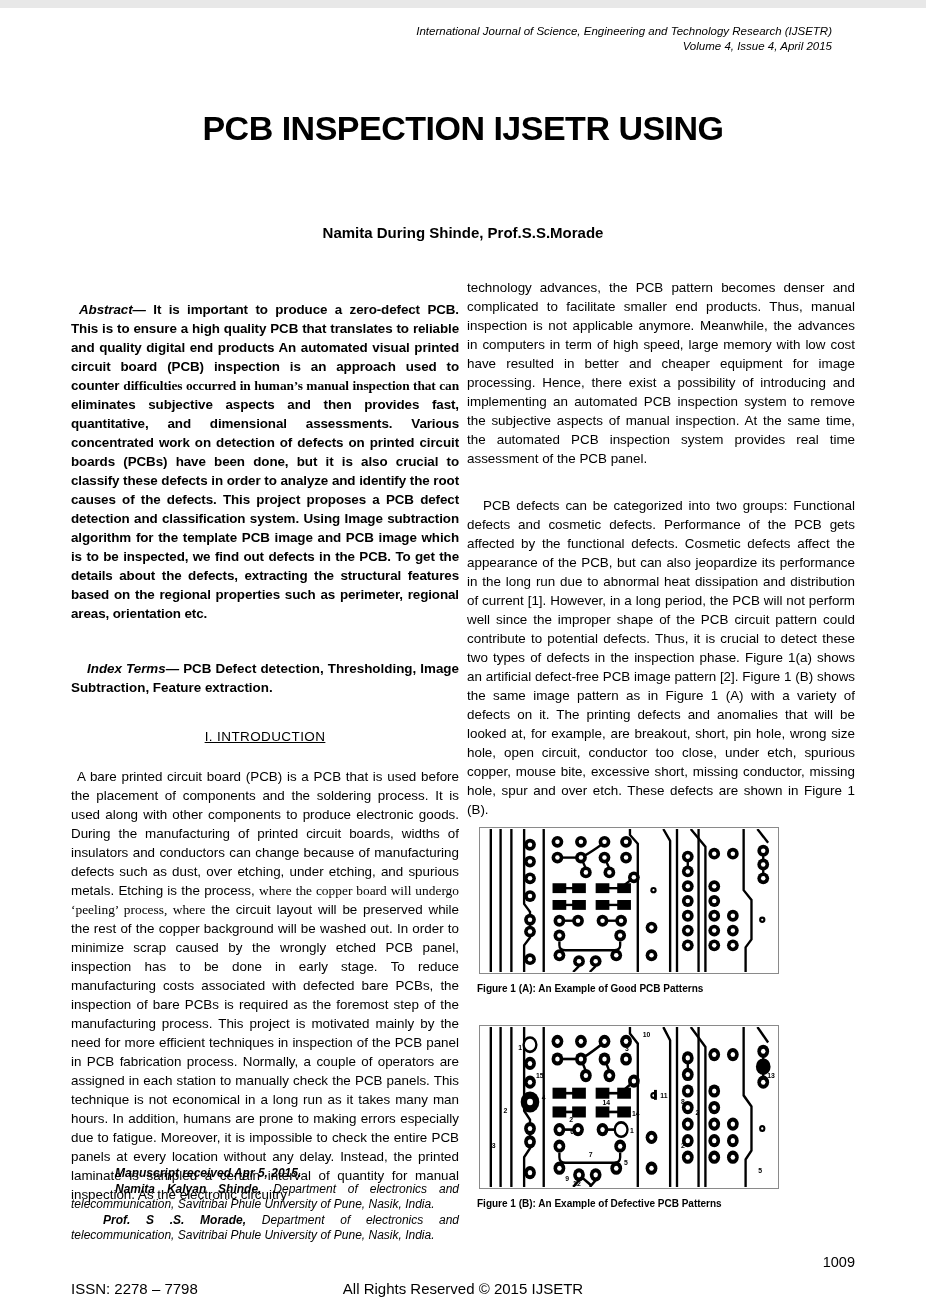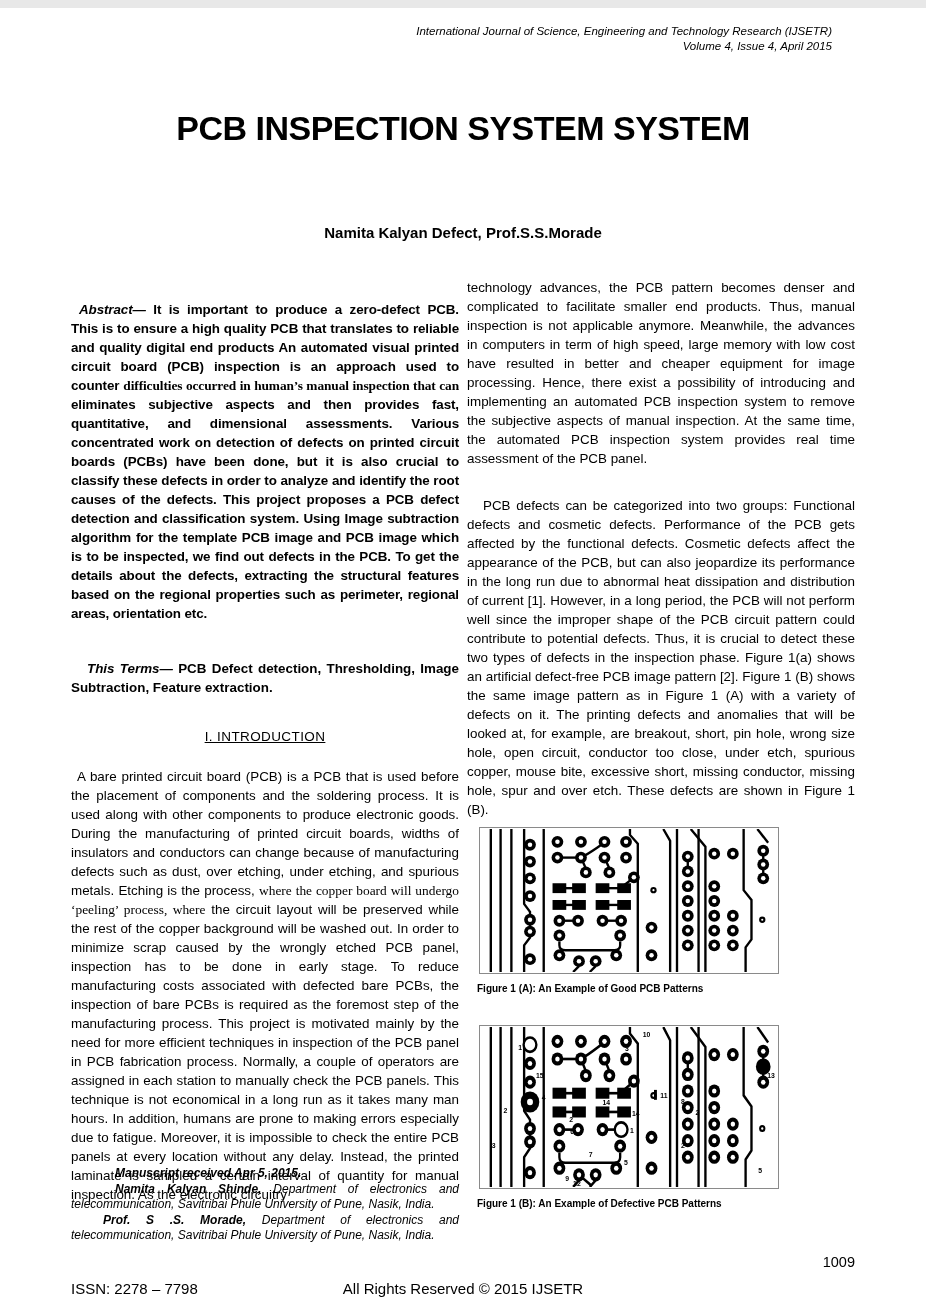--- a/index.html
+++ b/index.html
@@ -180,29 +180,29 @@
       </g>
     </defs>
   </svg>
 
   <div class="journal-header">
     <div>International Journal of Science, Engineering and Technology Research (IJSETR)</div>
     <div>Volume 4, Issue 4, April 2015</div>
   </div>
 
   <div class="paper-title">
-    <div>PCB INSPECTION SYSTEM SYSTEM</div>
-  </div>
-
-  <div class="authors">Namita Kalyan Defect, Prof.S.S.Morade</div>
+    <div>PCB INSPECTION IJSETR USING</div>
+  </div>
+
+  <div class="authors">Namita During Shinde, Prof.S.S.Morade</div>
 
   <div class="col col-left">
     <p class="abstract"><span class="lbl-i">Abstract—</span><span> It is important to produce a zero-defect PCB. This is to ensure a high quality PCB that translates to reliable and quality digital end products An automated visual printed circuit board (PCB) inspection is an approach used to counter </span><span class="serif-b">difficulties occurred in human’s manual inspection that can</span><span> eliminates subjective aspects and then provides fast, quantitative, and dimensional assessments. Various concentrated work on detection of defects on printed circuit boards (PCBs) have been done, but it is also crucial to classify these defects in order to analyze and identify the root causes of the defects. This project proposes a PCB defect detection and classification system. Using Image subtraction algorithm for the template PCB image and PCB image which is to be inspected, we find out defects in the PCB. To get the details about the defects, extracting the structural features based on the regional properties such as perimeter, regional areas, orientation etc.</span></p>
 
-    <p class="index-terms"><span class="lbl-i">This Terms—</span><span> PCB Defect detection, Thresholding, Image Subtraction, Feature extraction.</span></p>
+    <p class="index-terms"><span class="lbl-i">Index Terms—</span><span> PCB Defect detection, Thresholding, Image Subtraction, Feature extraction.</span></p>
 
     <p class="section-heading">I.  INTRODUCTION</p>
 
     <p class="intro-p"><span>A bare printed circuit board (PCB) is a PCB that is used before the placement of components and the soldering process. It is used along with other components to produce electronic goods. During the manufacturing of printed circuit boards, widths of insulators and conductors can change because of manufacturing defects such as dust, over etching, under etching, and spurious metals. Etching is the process, </span><span class="serif-n">where the copper board will undergo ‘peeling’ process, where</span><span> the circuit layout will be preserved while the rest of the copper background will be washed out. In order to minimize scrap caused by the wrongly etched PCB panel, inspection has to be done in early stage. To reduce manufacturing costs associated with defected bare PCBs, the inspection of bare PCBs is required as the foremost step of the manufacturing process. This project is motivated mainly by the need for more efficient techniques in inspection of the PCB panel in PCB fabrication process. Normally, a couple of operators are assigned in each station to manually check the PCB panels. This technique is not economical in a long run as it takes many man hours. In addition, humans are prone to making errors especially due to fatigue. Moreover, it is impossible to check the entire PCB panels at every location without any delay. Instead, the printed laminate is sampled a certain interval of quantity for manual inspection. As the electronic circuitry</span></p>
   </div>
 
   <div class="footnote">
     <div class="fn-line fn-b">Manuscript received Apr  5, 2015.</div>
     <div class="fn-line"><span class="fn-b">Namita Kalyan Shinde,</span><span> Department of electronics and telecommunication, Savitribai Phule University of Pune, Nasik, India.</span></div>
     <div class="fn-line" style="text-indent:0"><span class="fn-b">Prof. S .S. Morade,</span><span> Department of electronics and telecommunication, Savitribai Phule University of Pune,  Nasik, India.</span></div>

